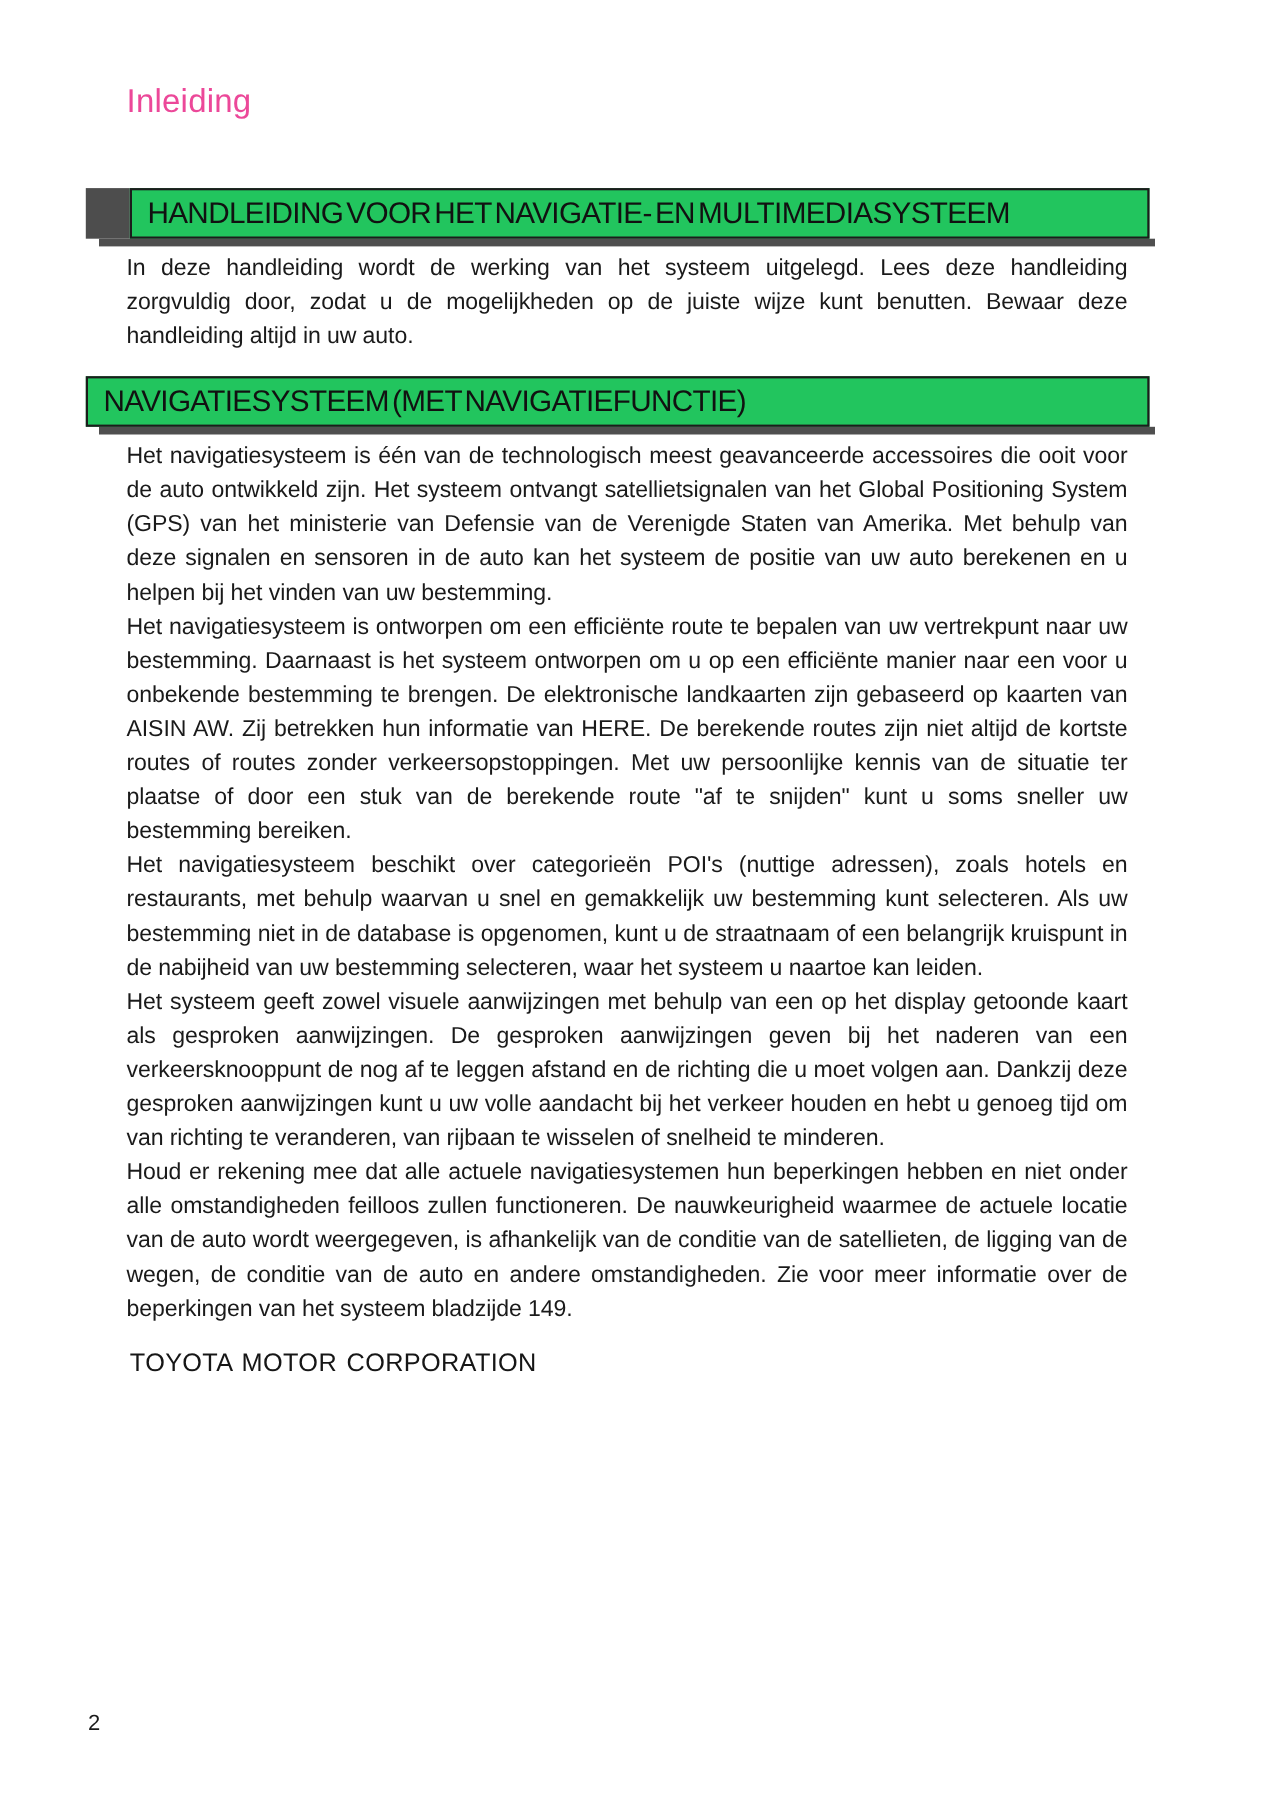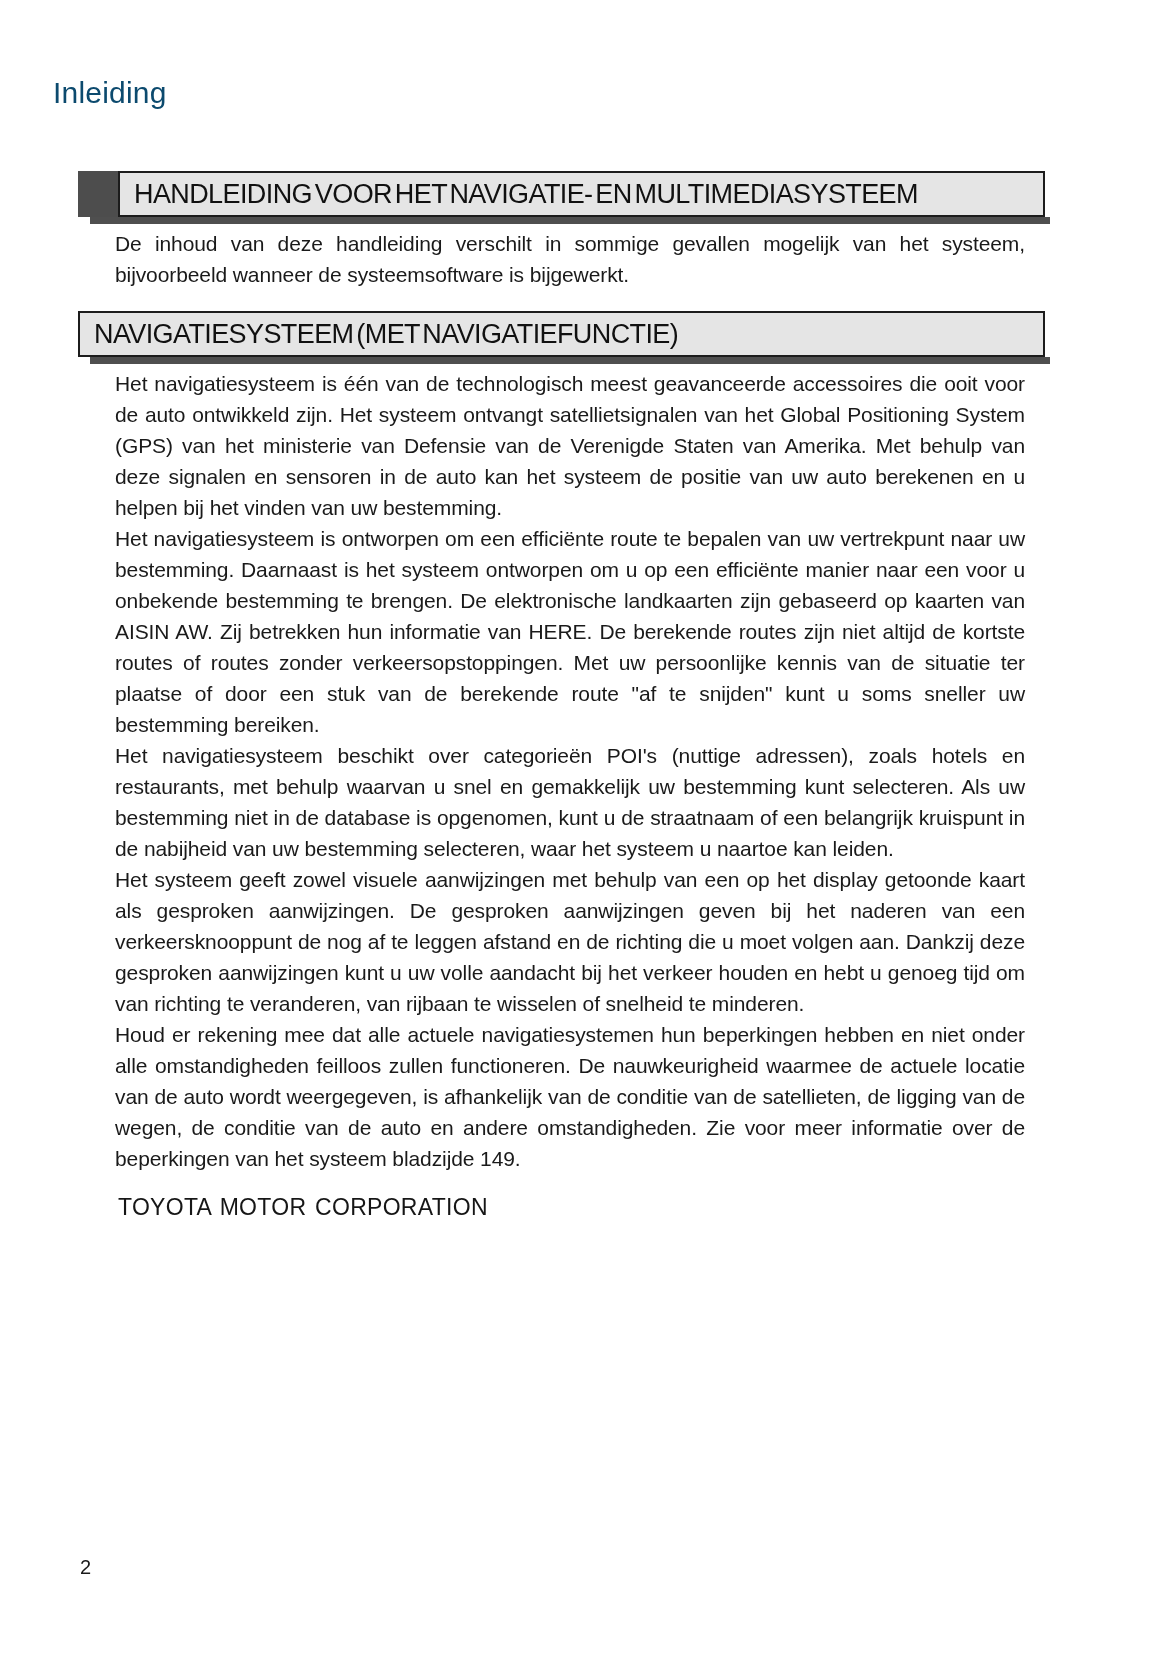--- a/index.html
+++ b/index.html
@@ -8,26 +8,26 @@
     position: relative;
     width: 1166px;
     height: 1654px;
     background: #ffffff;
     color: #1a1a1a;
     font-family: "Liberation Sans", sans-serif;
     overflow: hidden;
   }
   .page-title {
     padding-top: 75px;
-    margin-left: 53px;
+    margin-left: 115px;
     font-size: 30px;
     line-height: 36px;
     font-weight: 500;
     letter-spacing: 0.2px;
-    color: #0c4a6e;
+    color: #ec4899;
   }
   .section-header {
     position: relative;
     display: flex;
     align-items: stretch;
     margin-left: 78px;
     width: 967px;
     height: 46px;
   }
   .section-header::after {
@@ -39,21 +39,21 @@
     height: 7px;
     background: #4f4f4f;
   }
   .header-square {
     width: 40px;
     background: #4d4d4d;
     flex: 0 0 auto;
   }
   .header-box {
     flex: 1 1 auto;
-    background: #e5e5e5;
+    background: #22c55e;
     border: 2px solid #1c1c1c;
     display: flex;
     align-items: center;
     padding-left: 14px;
     position: relative;
     z-index: 1;
   }
   .section-heading {
     font-size: 27px;
     font-weight: 400;
@@ -102,21 +102,21 @@
   <h1 class="page-title">Inleiding</h1>
 
   <section>
     <div class="section-header first-header">
       <div class="header-square"></div>
       <div class="header-box">
         <h2 class="section-heading">HANDLEIDING VOOR HET NAVIGATIE- EN MULTIMEDIASYSTEEM</h2>
       </div>
     </div>
     <div class="section-body">
-      <p>De inhoud van deze handleiding verschilt in sommige gevallen mogelijk van het systeem, bijvoorbeeld wanneer de systeemsoftware is bijgewerkt.</p>
+      <p>In deze handleiding wordt de werking van het systeem uitgelegd. Lees deze handleiding zorgvuldig door, zodat u de mogelijkheden op de juiste wijze kunt benutten. Bewaar deze handleiding altijd in uw auto.</p>
     </div>
   </section>
 
   <section>
     <div class="section-header second-header">
       <div class="header-square"></div>
       <div class="header-box">
         <h2 class="section-heading">NAVIGATIESYSTEEM (MET NAVIGATIEFUNCTIE)</h2>
       </div>
     </div>

